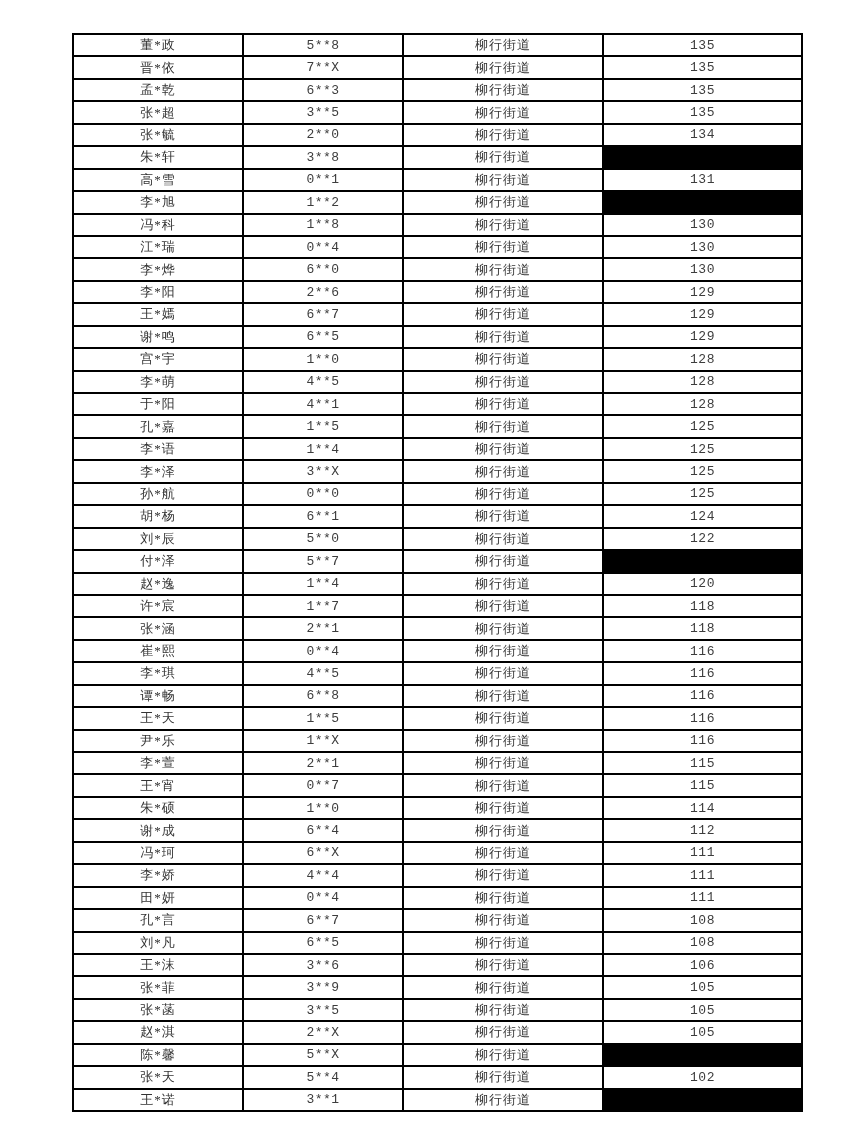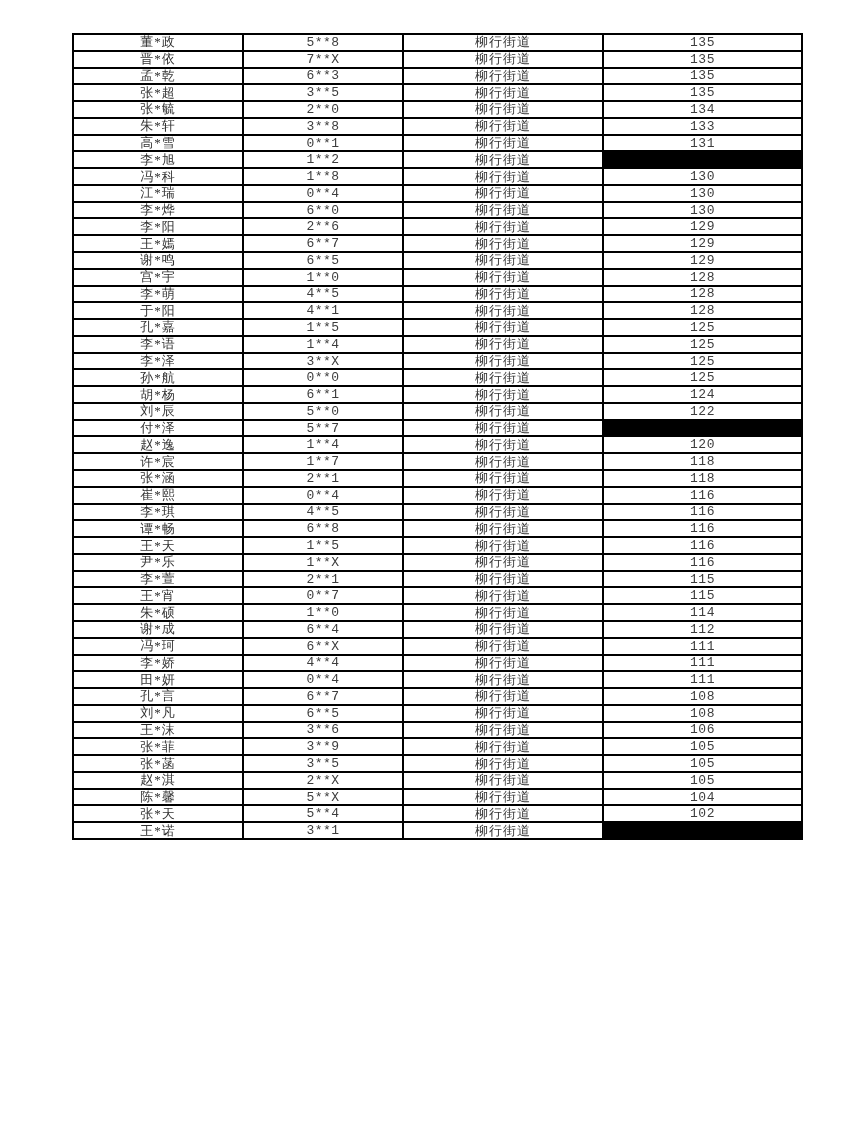--- a/index.html
+++ b/index.html
@@ -17,21 +17,21 @@
     width: 860px;
     height: 1131px;
     background: var(--page-bg);
     overflow: hidden;
   }
   .table {
     position: absolute;
     left: 72px;
     top: 33px;
     width: 731px;
-    height: 807px;
+    height: 1079px;
     background: var(--border-color);
     padding: 2px;
     display: grid;
     grid-template-rows: repeat(48, 1fr);
     row-gap: 2px;
   }
   .row {
     display: grid;
     grid-template-columns: 168px 158px 198px 1fr;
     column-gap: 2px;
@@ -96,21 +96,20 @@
     <div class="cell cjk">张*毓</div>
     <div class="cell mono">2**0</div>
     <div class="cell cjk">柳行街道</div>
     <div class="cell mono">134</div>
   </div>
 
   <div class="row">
     <div class="cell cjk">朱*轩</div>
     <div class="cell mono">3**8</div>
     <div class="cell cjk">柳行街道</div>
-    <div class="cell mono">133</div>
   </div>
 
   <div class="row">
     <div class="cell cjk">高*雪</div>
     <div class="cell mono">0**1</div>
     <div class="cell cjk">柳行街道</div>
     <div class="cell mono">131</div>
   </div>
 
   <div class="row">
@@ -374,21 +373,20 @@
     <div class="cell cjk">赵*淇</div>
     <div class="cell mono">2**X</div>
     <div class="cell cjk">柳行街道</div>
     <div class="cell mono">105</div>
   </div>
 
   <div class="row">
     <div class="cell cjk">陈*馨</div>
     <div class="cell mono">5**X</div>
     <div class="cell cjk">柳行街道</div>
-    <div class="cell mono">104</div>
   </div>
 
   <div class="row">
     <div class="cell cjk">张*天</div>
     <div class="cell mono">5**4</div>
     <div class="cell cjk">柳行街道</div>
     <div class="cell mono">102</div>
   </div>
 
   <div class="row">

